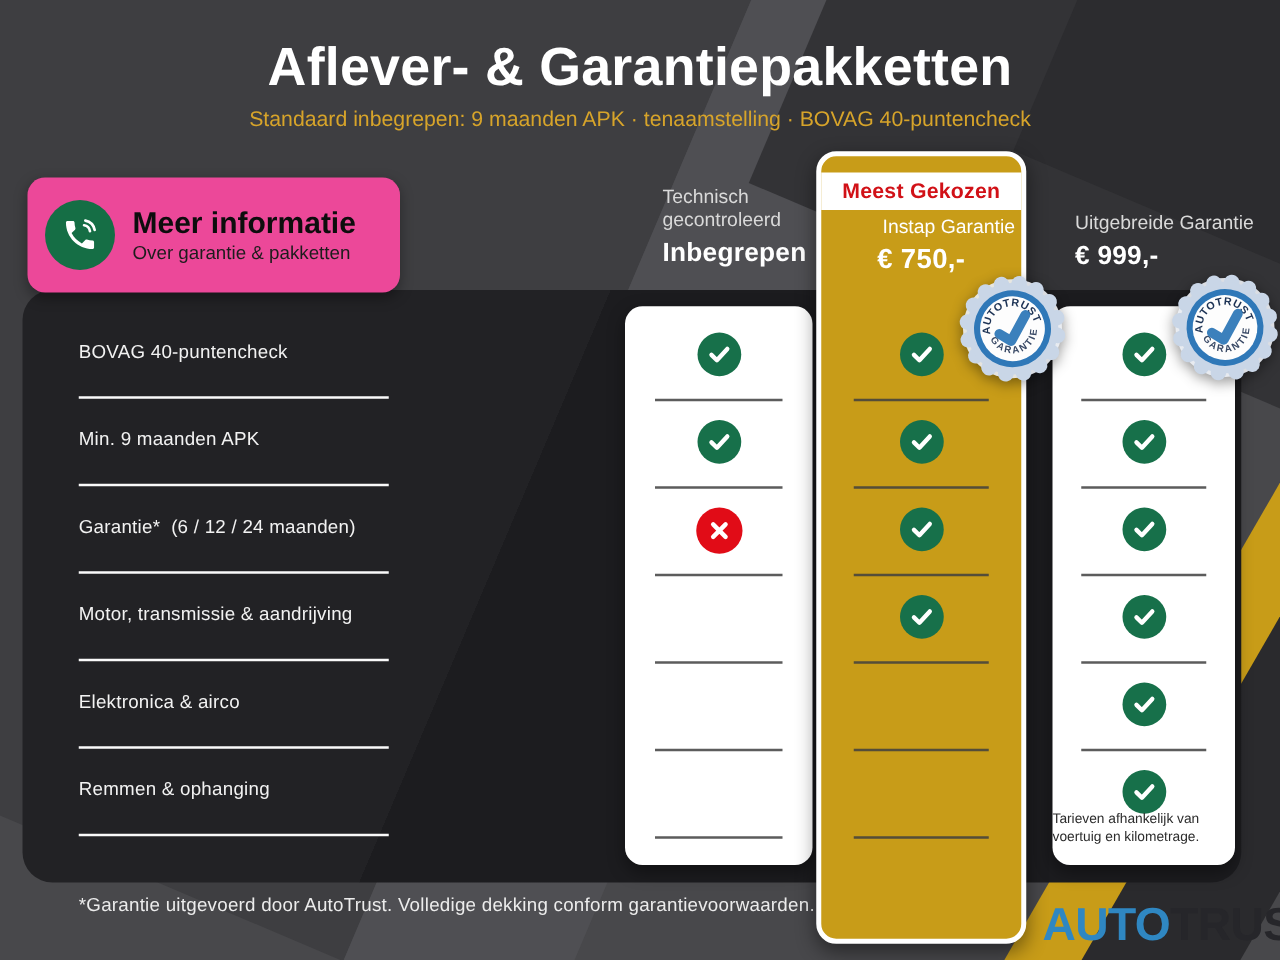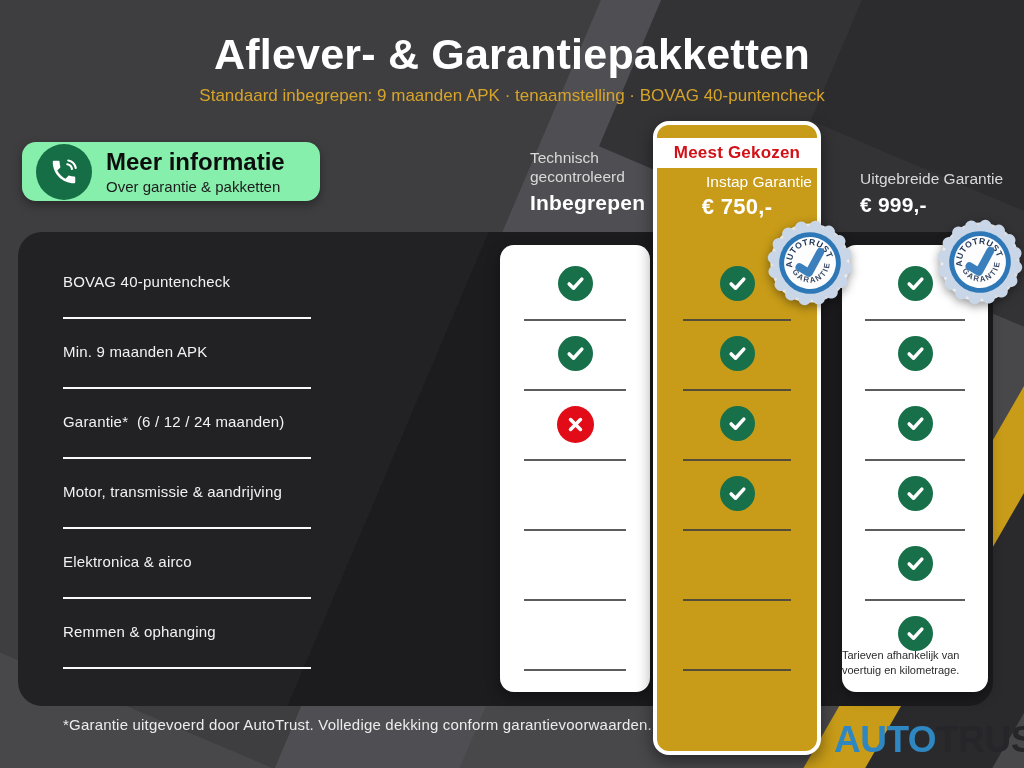--- a/index.html
+++ b/index.html
@@ -14,21 +14,21 @@
   .st-dark-tr{left:700px;top:-350px;width:900px;height:700px;transform:rotate(23deg);background:#333336;}
   .st-darker-tr{left:880px;top:-220px;width:420px;height:440px;transform:rotate(23deg);background:#2c2c2f;}
   .st-gold{left:898px;top:165px;width:80px;height:900px;transform:rotate(30deg);background:var(--gold,#c89c18);}
   .st-dark-r{left:965px;top:260px;width:110px;height:700px;transform:rotate(30deg);background:#2a2a2d;}
   
   .title{position:absolute;left:0;top:30px;width:100%;margin:0;text-align:center;
          font-size:43px;font-weight:800;color:#fff;letter-spacing:.2px;z-index:4;}
   .subtitle{position:absolute;left:0;top:86px;width:100%;text-align:center;
          font-size:17px;font-weight:500;color:var(--subtitle_gold,#d7a42a);z-index:4;}
   
-  .info-card{position:absolute;left:22px;top:142px;width:298px;height:59px;background:#86efac;
+  .info-card{position:absolute;left:22px;top:142px;width:298px;height:92px;background:#ec4899;
          border-radius:14px;display:flex;align-items:center;padding:0 14px;gap:14px;z-index:4;
          box-shadow:0 4px 10px rgba(0,0,0,.35);cursor:pointer;}
   .phone-badge{width:56px;height:56px;border-radius:50%;background:#156e45;flex:0 0 auto;
          display:flex;align-items:center;justify-content:center;}
   .ic-text{display:flex;flex-direction:column;line-height:1.15;}
   .ic-text b{font-size:24px;font-weight:800;color:#0d0d0d;}
   .ic-text small{font-size:15px;color:#1c1c1c;margin-top:2px;}
   
   .main-panel{position:absolute;left:18px;top:232px;width:975px;height:474px;border-radius:24px;
          background:linear-gradient(113deg,#222225 0%,#222225 40%,#1c1c1f 40%,#1c1c1f 100%);

